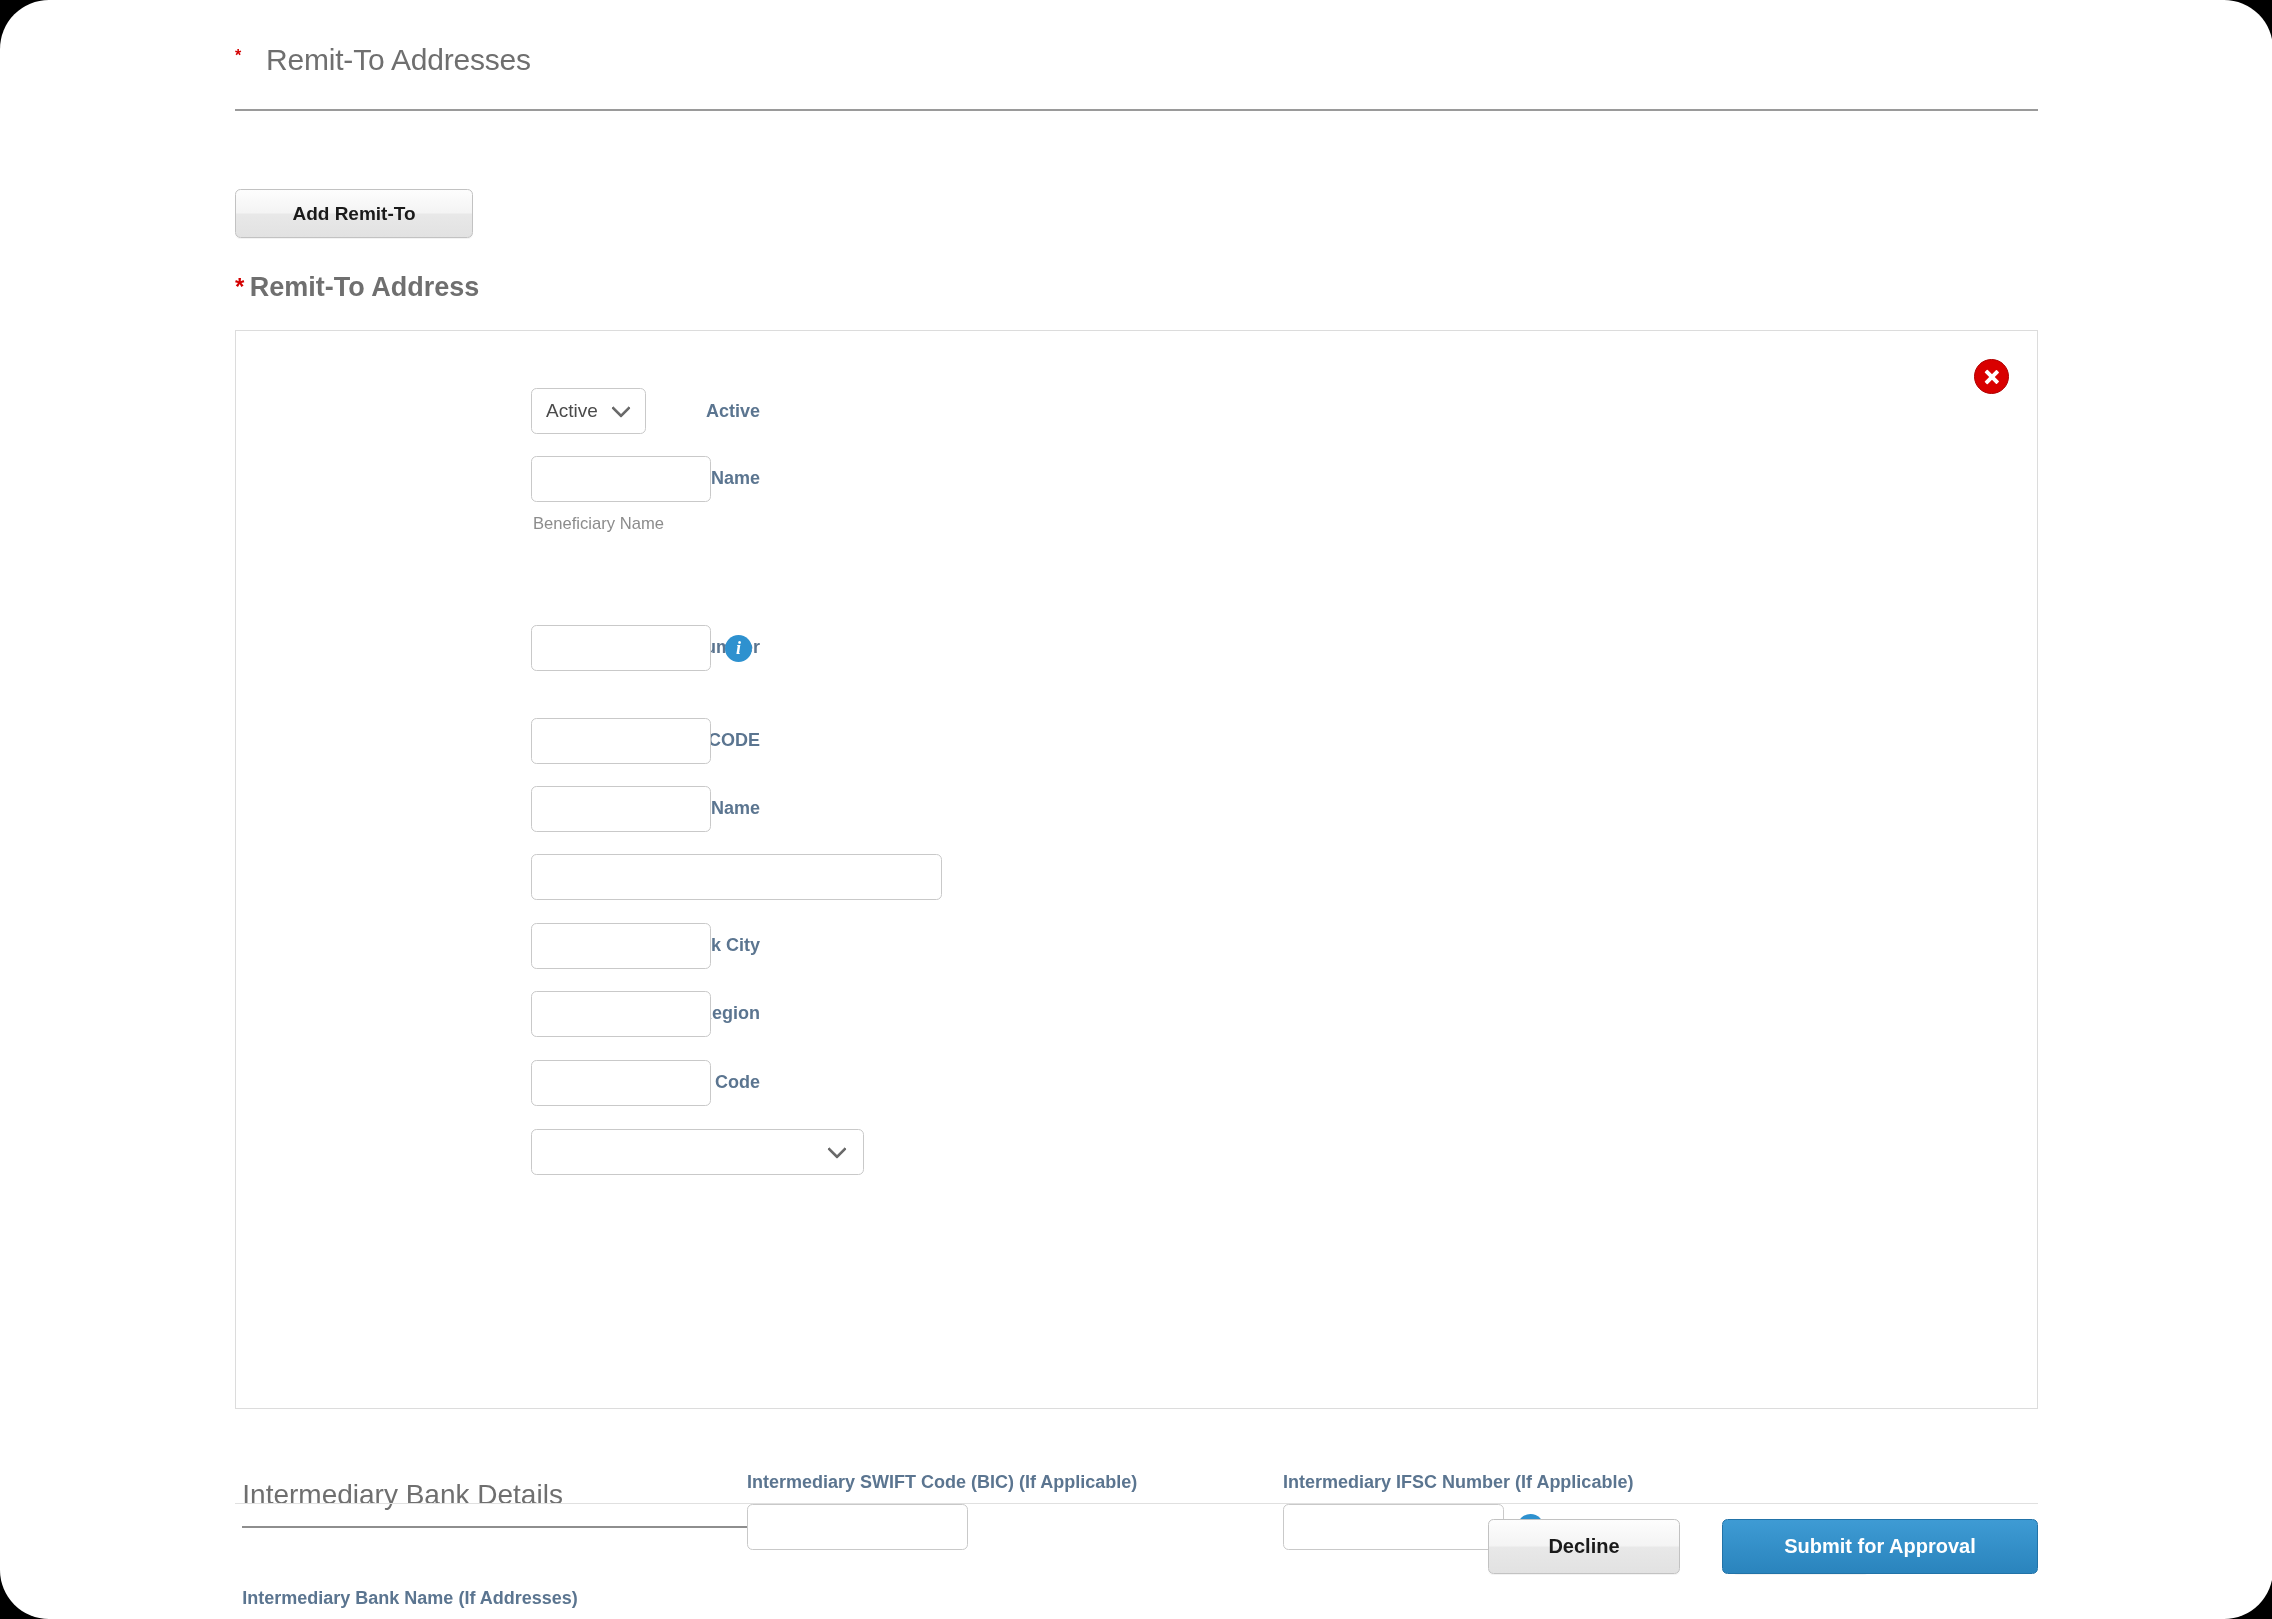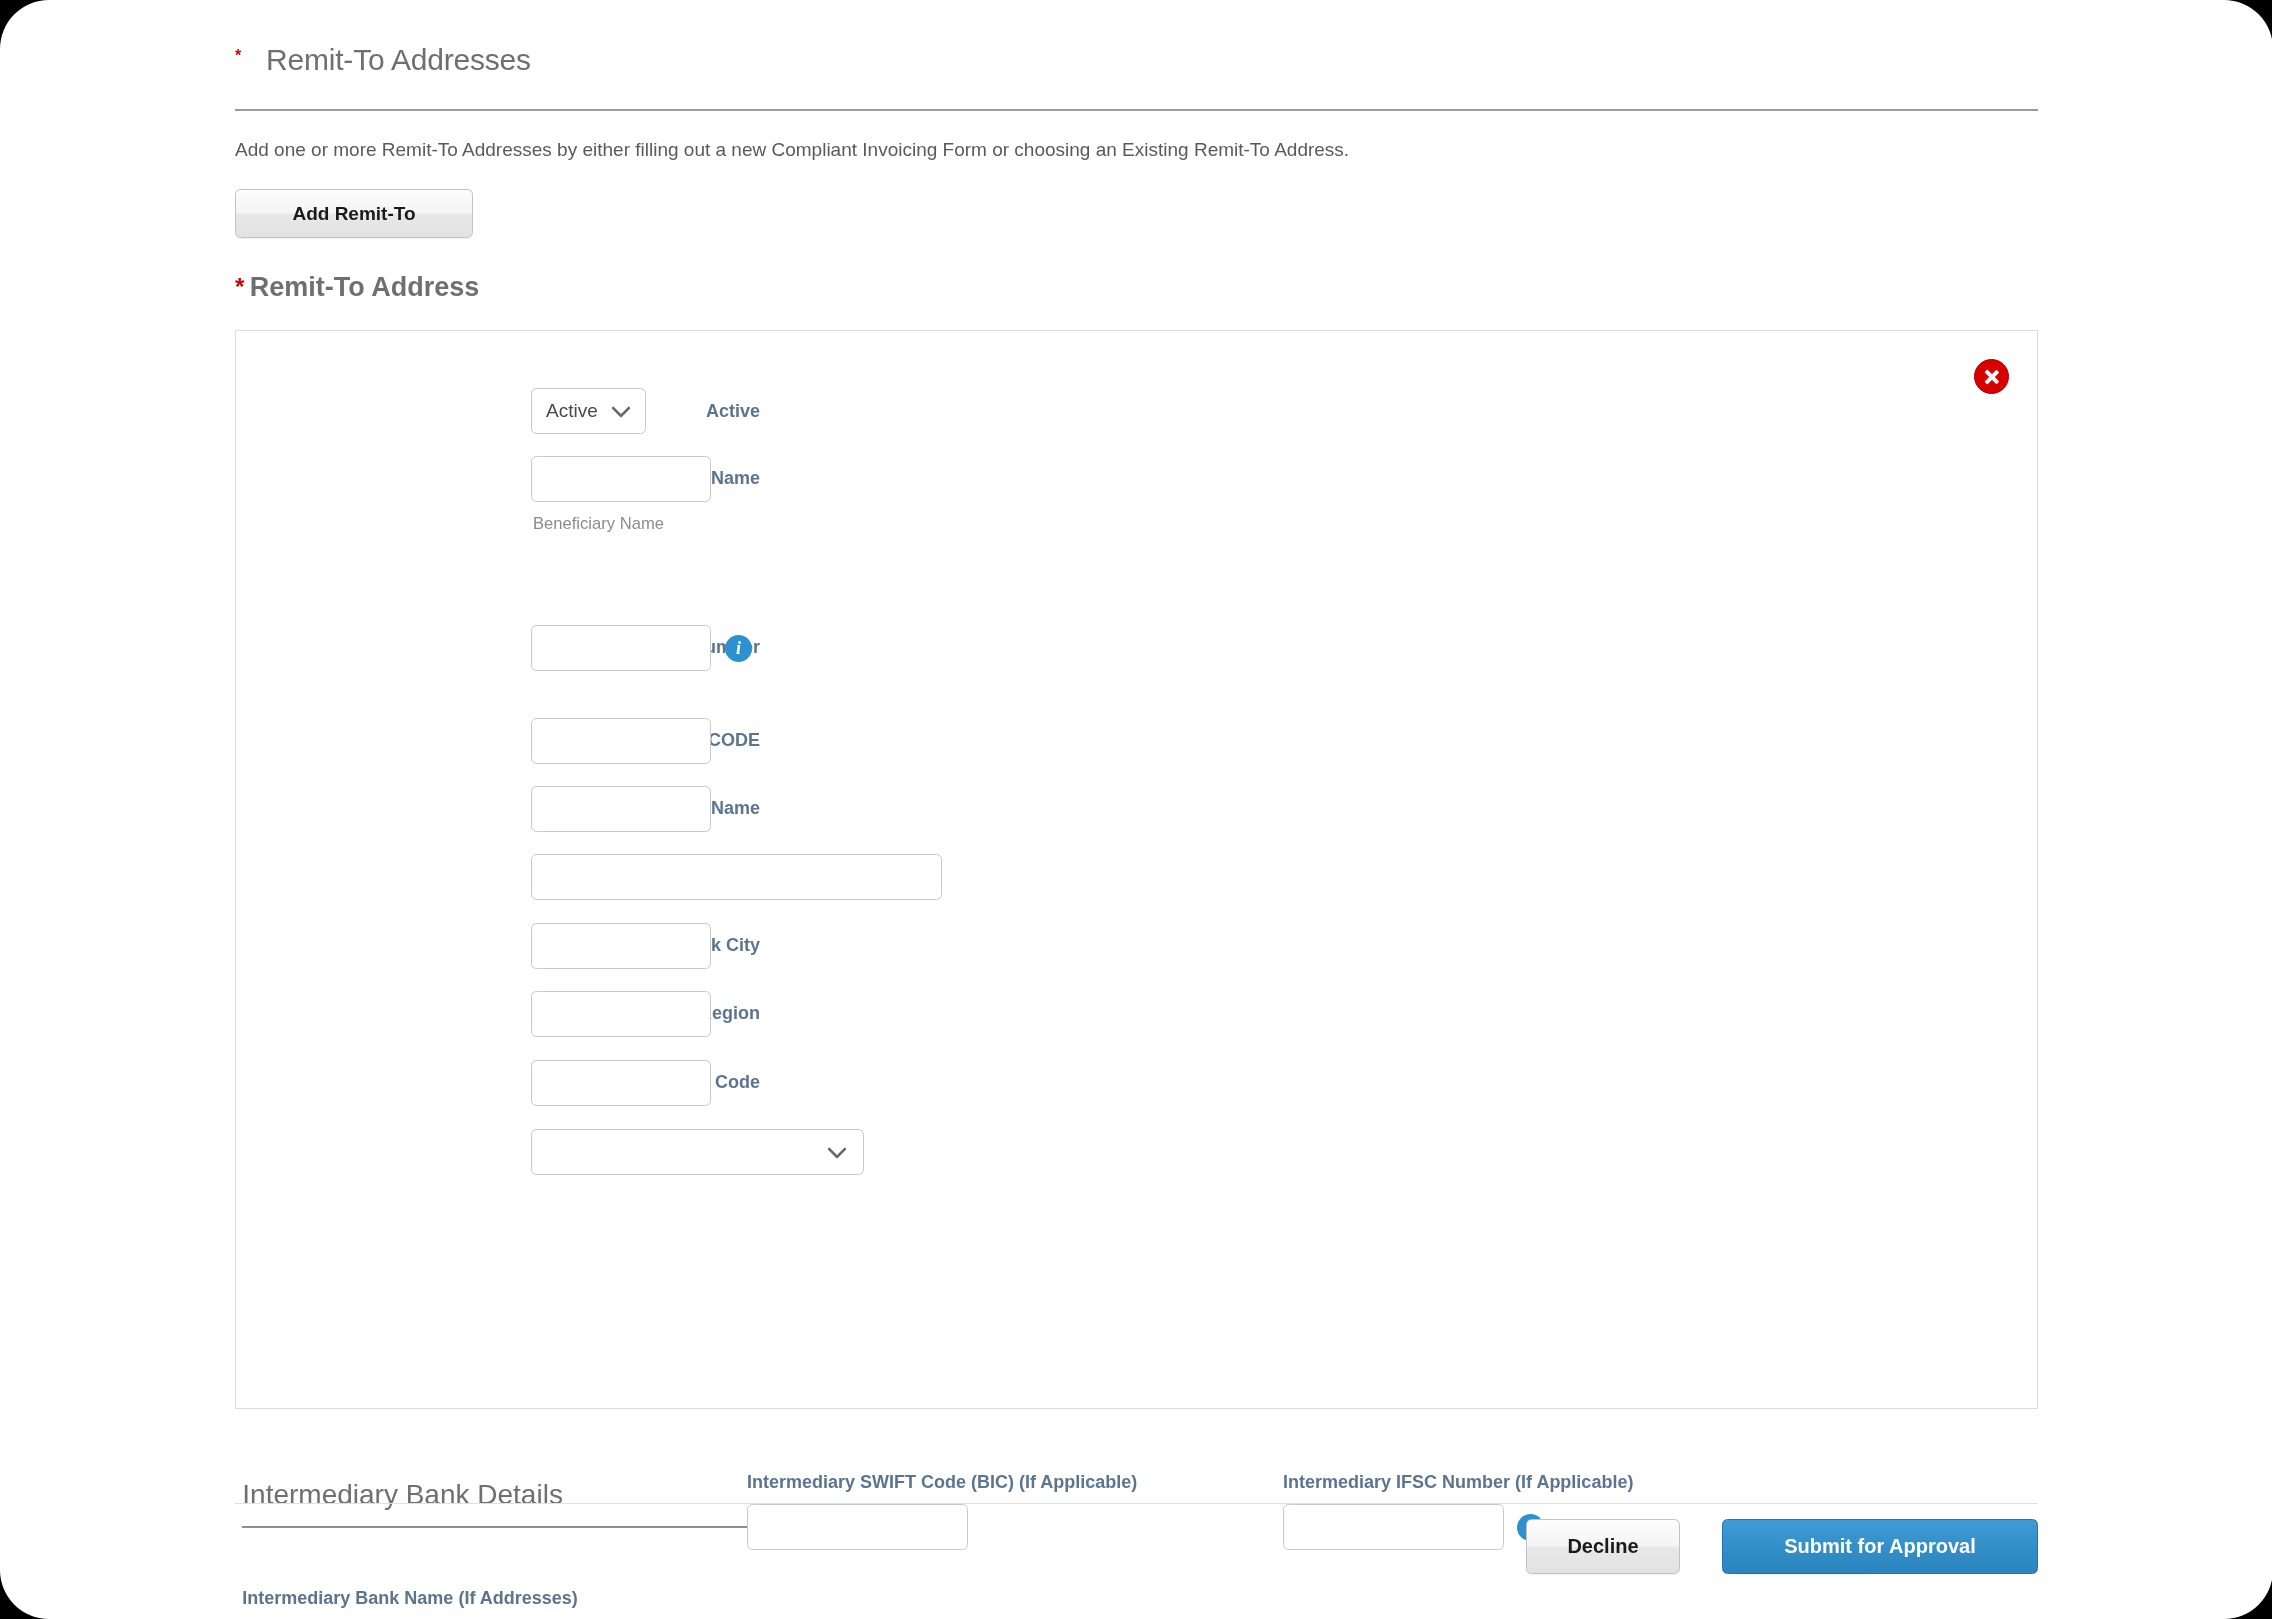--- a/index.html
+++ b/index.html
@@ -272,21 +272,21 @@
     background: #e0e0e0;
   }
   .footer-btns {
     position: absolute;
     left: 235px; top: 1519px;
     width: 1803px; height: 55px;
   }
   .btn-decline {
     position: absolute;
     right: 358px; top: 0;
-    width: 154px; height: 55px;
+    width: 192px; height: 55px;
     font-size: 20px;
   }
   .btn-save {
     position: absolute;
     right: 169px; top: 0;
     width: 137px; height: 55px;
     font-size: 20px;
   }
   .btn-submit {
     position: absolute;
@@ -307,21 +307,20 @@
 
 <div class="page">
 
   <div class="section-header">
     <div class="h-line">
       <span class="req-star-sm">*</span><span class="h-title">Remit-To Addresses</span>
     </div>
   </div>
   <div class="header-rule"></div>
 
-  <div class="description">Add one or more Remit-To Addresses by either filling out a new Compliant Invoicing Form or choosing an Existing Remit-To Address.</div>
 
   <button class="btn-gray add-remit-btn">Add Remit-To</button>
 
   <div class="sub-header">
     <span class="req-star-md">*</span><span class="sub-title">Remit-To Address</span>
   </div>
 
   <div class="card">
 
     <div class="delete-icon"></div>

